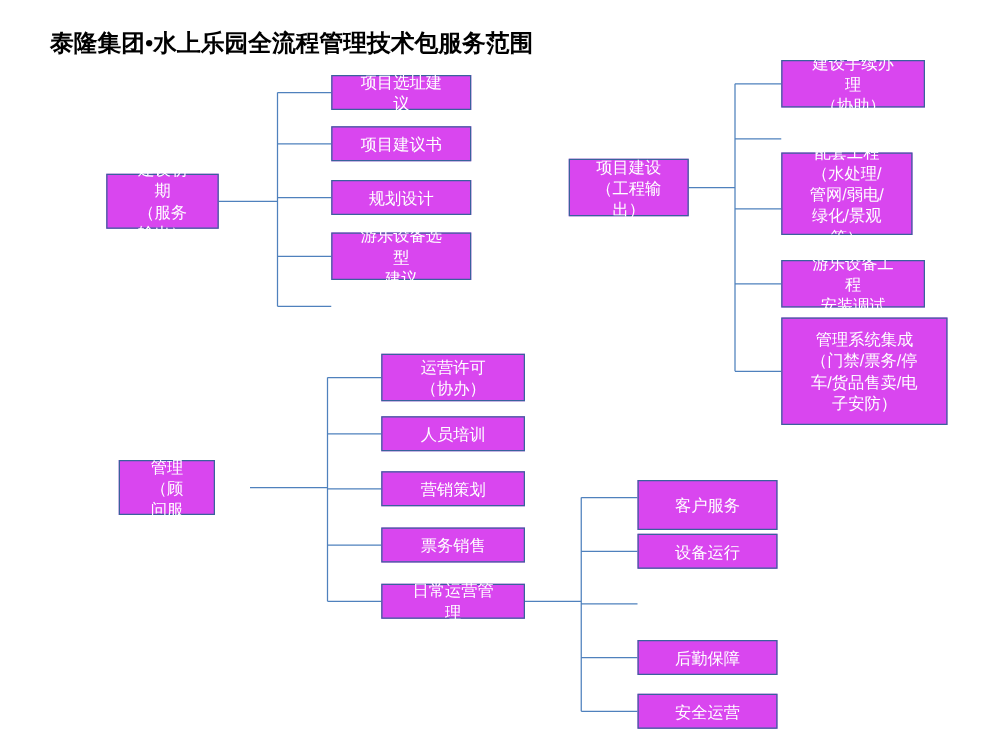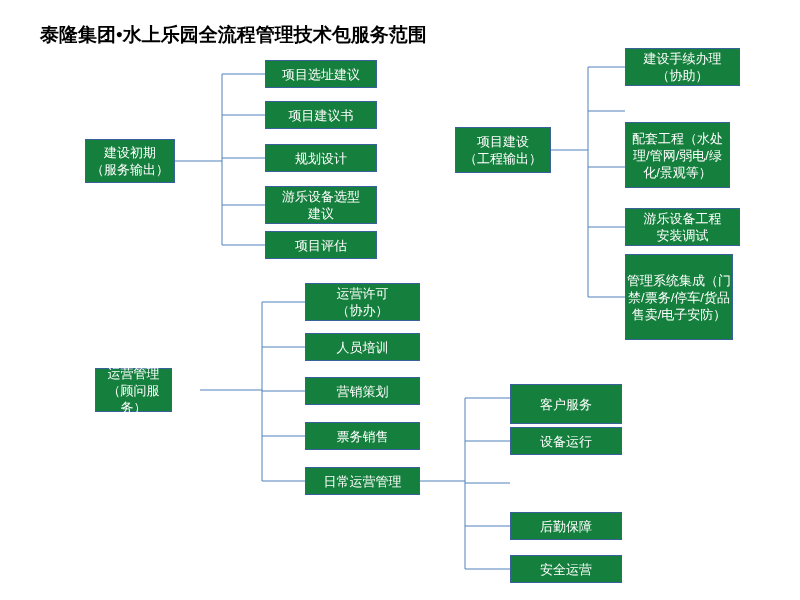--- a/index.html
+++ b/index.html
@@ -7,23 +7,23 @@
     position:relative;width:800px;height:600px;background:#ffffff;overflow:hidden;
     font-family:"Liberation Sans",sans-serif;
   }
   #connectors{position:absolute;left:0;top:0;width:800px;height:600px;}
   .title{
     position:absolute;left:40px;top:22px;
     font-family:"Liberation Serif","DejaVu Serif",serif;
     font-weight:bold;font-size:19px;color:#000000;white-space:nowrap;
   }
   .box{
-    position:absolute;background:#15803d;border:1px solid #39629c;color:#ffffff;
+    position:absolute;background:#d946ef;border:1px solid #39629c;color:#ffffff;
     display:flex;align-items:center;justify-content:center;text-align:center;
-    font-size:13px;line-height:17px;white-space:pre-line;padding:1px 0;
+    font-size:13px;line-height:17px;white-space:pre-line;padding:1px 20px;
     box-sizing:border-box;
   }
 </style>
 </head>
 <body>
 
 <div id="canvas">
 
   <svg id="connectors" viewBox="0 0 800 600" xmlns="http://www.w3.org/2000/svg">
     <path fill="none" stroke="#4f81bd" stroke-width="1" d="
@@ -39,30 +39,29 @@
 
   <div class="title">泰隆集团•水上乐园全流程管理技术包服务范围</div>
 
   <div class="box" style="left:85px;top:139px;width:90px;height:44px">建设初期
 （服务输出）</div>
   <div class="box" style="left:265px;top:60px;width:112px;height:28px">项目选址建议</div>
   <div class="box" style="left:265px;top:101px;width:112px;height:28px">项目建议书</div>
   <div class="box" style="left:265px;top:144px;width:112px;height:28px">规划设计</div>
   <div class="box" style="left:265px;top:186px;width:112px;height:38px">游乐设备选型
 建议</div>
-  <div class="box" style="left:265px;top:231px;width:112px;height:28px">项目评估</div>
 
   <div class="box" style="left:455px;top:127px;width:96px;height:46px">项目建设
 （工程输出）</div>
   <div class="box" style="left:625px;top:48px;width:115px;height:38px">建设手续办理
 （协助）</div>
   <div class="box" style="left:625px;top:122px;width:105px;height:66px">配套工程（水处理/管网/弱电/绿化/景观等）</div>
   <div class="box" style="left:625px;top:208px;width:115px;height:38px">游乐设备工程
 安装调试</div>
-  <div class="box" style="left:625px;top:254px;width:108px;height:86px">管理系统集成（门禁/票务/停车/货品售卖/电子安防）</div>
+  <div class="box" style="left:625px;top:254px;width:133px;height:86px">管理系统集成（门禁/票务/停车/货品售卖/电子安防）</div>
 
   <div class="box" style="left:95px;top:368px;width:77px;height:44px">运营管理
 （顾问服务）</div>
   <div class="box" style="left:305px;top:283px;width:115px;height:38px">运营许可
 （协办）</div>
   <div class="box" style="left:305px;top:333px;width:115px;height:28px">人员培训</div>
   <div class="box" style="left:305px;top:377px;width:115px;height:28px">营销策划</div>
   <div class="box" style="left:305px;top:422px;width:115px;height:28px">票务销售</div>
   <div class="box" style="left:305px;top:467px;width:115px;height:28px">日常运营管理</div>
 

